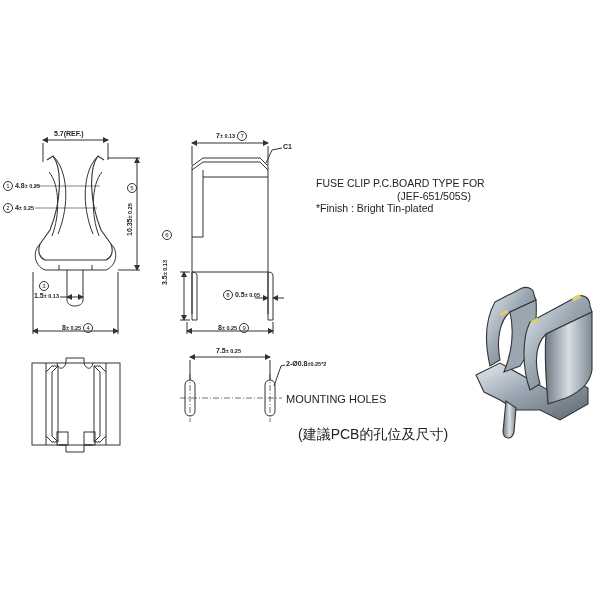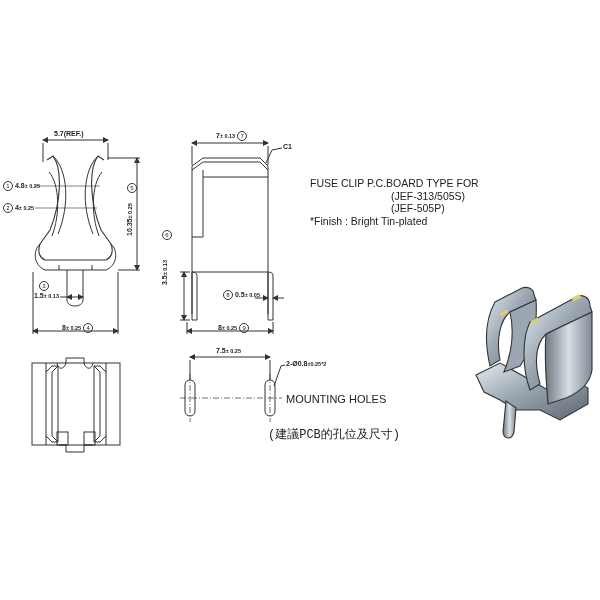--- a/index.html
+++ b/index.html
@@ -4,24 +4,24 @@
 <style>
   html, body { margin:0; padding:0; background:#ffffff; }
   body { width:600px; height:600px; position:relative; overflow:hidden; font-family:"Liberation Sans", sans-serif; }
   #drawing { position:absolute; left:0; top:0; width:600px; height:600px; }
   .lbl { position:absolute; font-family:"Liberation Sans", sans-serif; color:#222; white-space:nowrap; }
   .dim { font-size:7px; font-weight:bold; }
   .dim .tol { font-size:5.5px; }
   .circ { display:inline-block; width:8px; height:8px; border:1px solid #333; border-radius:50%; font-size:6px; line-height:8px; text-align:center; font-weight:normal; vertical-align:middle; }
   .vert { transform:rotate(-90deg); transform-origin:left top; }
   .spec { position:absolute; left:310px; top:177px; font-size:10.5px; line-height:12.6px; color:#222; }
-  .spec div { white-space:nowrap; }
+  .spec div { white-space:nowrap;margin-left:6px; }
   .ind { padding-left:81px; }
   .mh-title { position:absolute; left:286px; top:393px; font-size:11px; color:#222; }
-  .mh-sub { position:absolute; left:268px; top:426px; font-size:12px; color:#222;font-family:Liberation Mono, monospace; }
+  .mh-sub { position:absolute; left:298px; top:426px; font-size:14px; color:#222; }
 </style>
 </head>
 <body>
 
 <svg id="drawing" viewBox="0 0 600 600" xmlns="http://www.w3.org/2000/svg">
   <defs>
     <marker id="arr" markerWidth="6" markerHeight="6" refX="5" refY="3" orient="auto-start-reverse">
       <path d="M0,0 L6,3 L0,6 z" fill="#333"></path>
     </marker>
     <linearGradient id="metal" x1="0" y1="0" x2="1" y2="1">
@@ -196,16 +196,15 @@
   <span>7.5</span><span class="tol">± 0.25</span>
 </div>
 <div class="lbl dim" style="left:286px;top:360px;">
   <span>2-Ø0.8</span><span class="tol">±0.25*2</span>
 </div>
 <div class="mh-title">MOUNTING HOLES</div>
 <div class="mh-sub">(建議PCB的孔位及尺寸)</div>
 
 <div class="spec">
   <div>FUSE CLIP P.C.BOARD TYPE FOR</div>
-  <div class="ind">(JEF-313/505S)</div>
-  <div class="ind">(JEF-505P)</div>
+  <div class="ind">(JEF-651/505S)</div>
   <div>*Finish : Bright Tin-plated</div>
 </div>
 
 </body></html>

